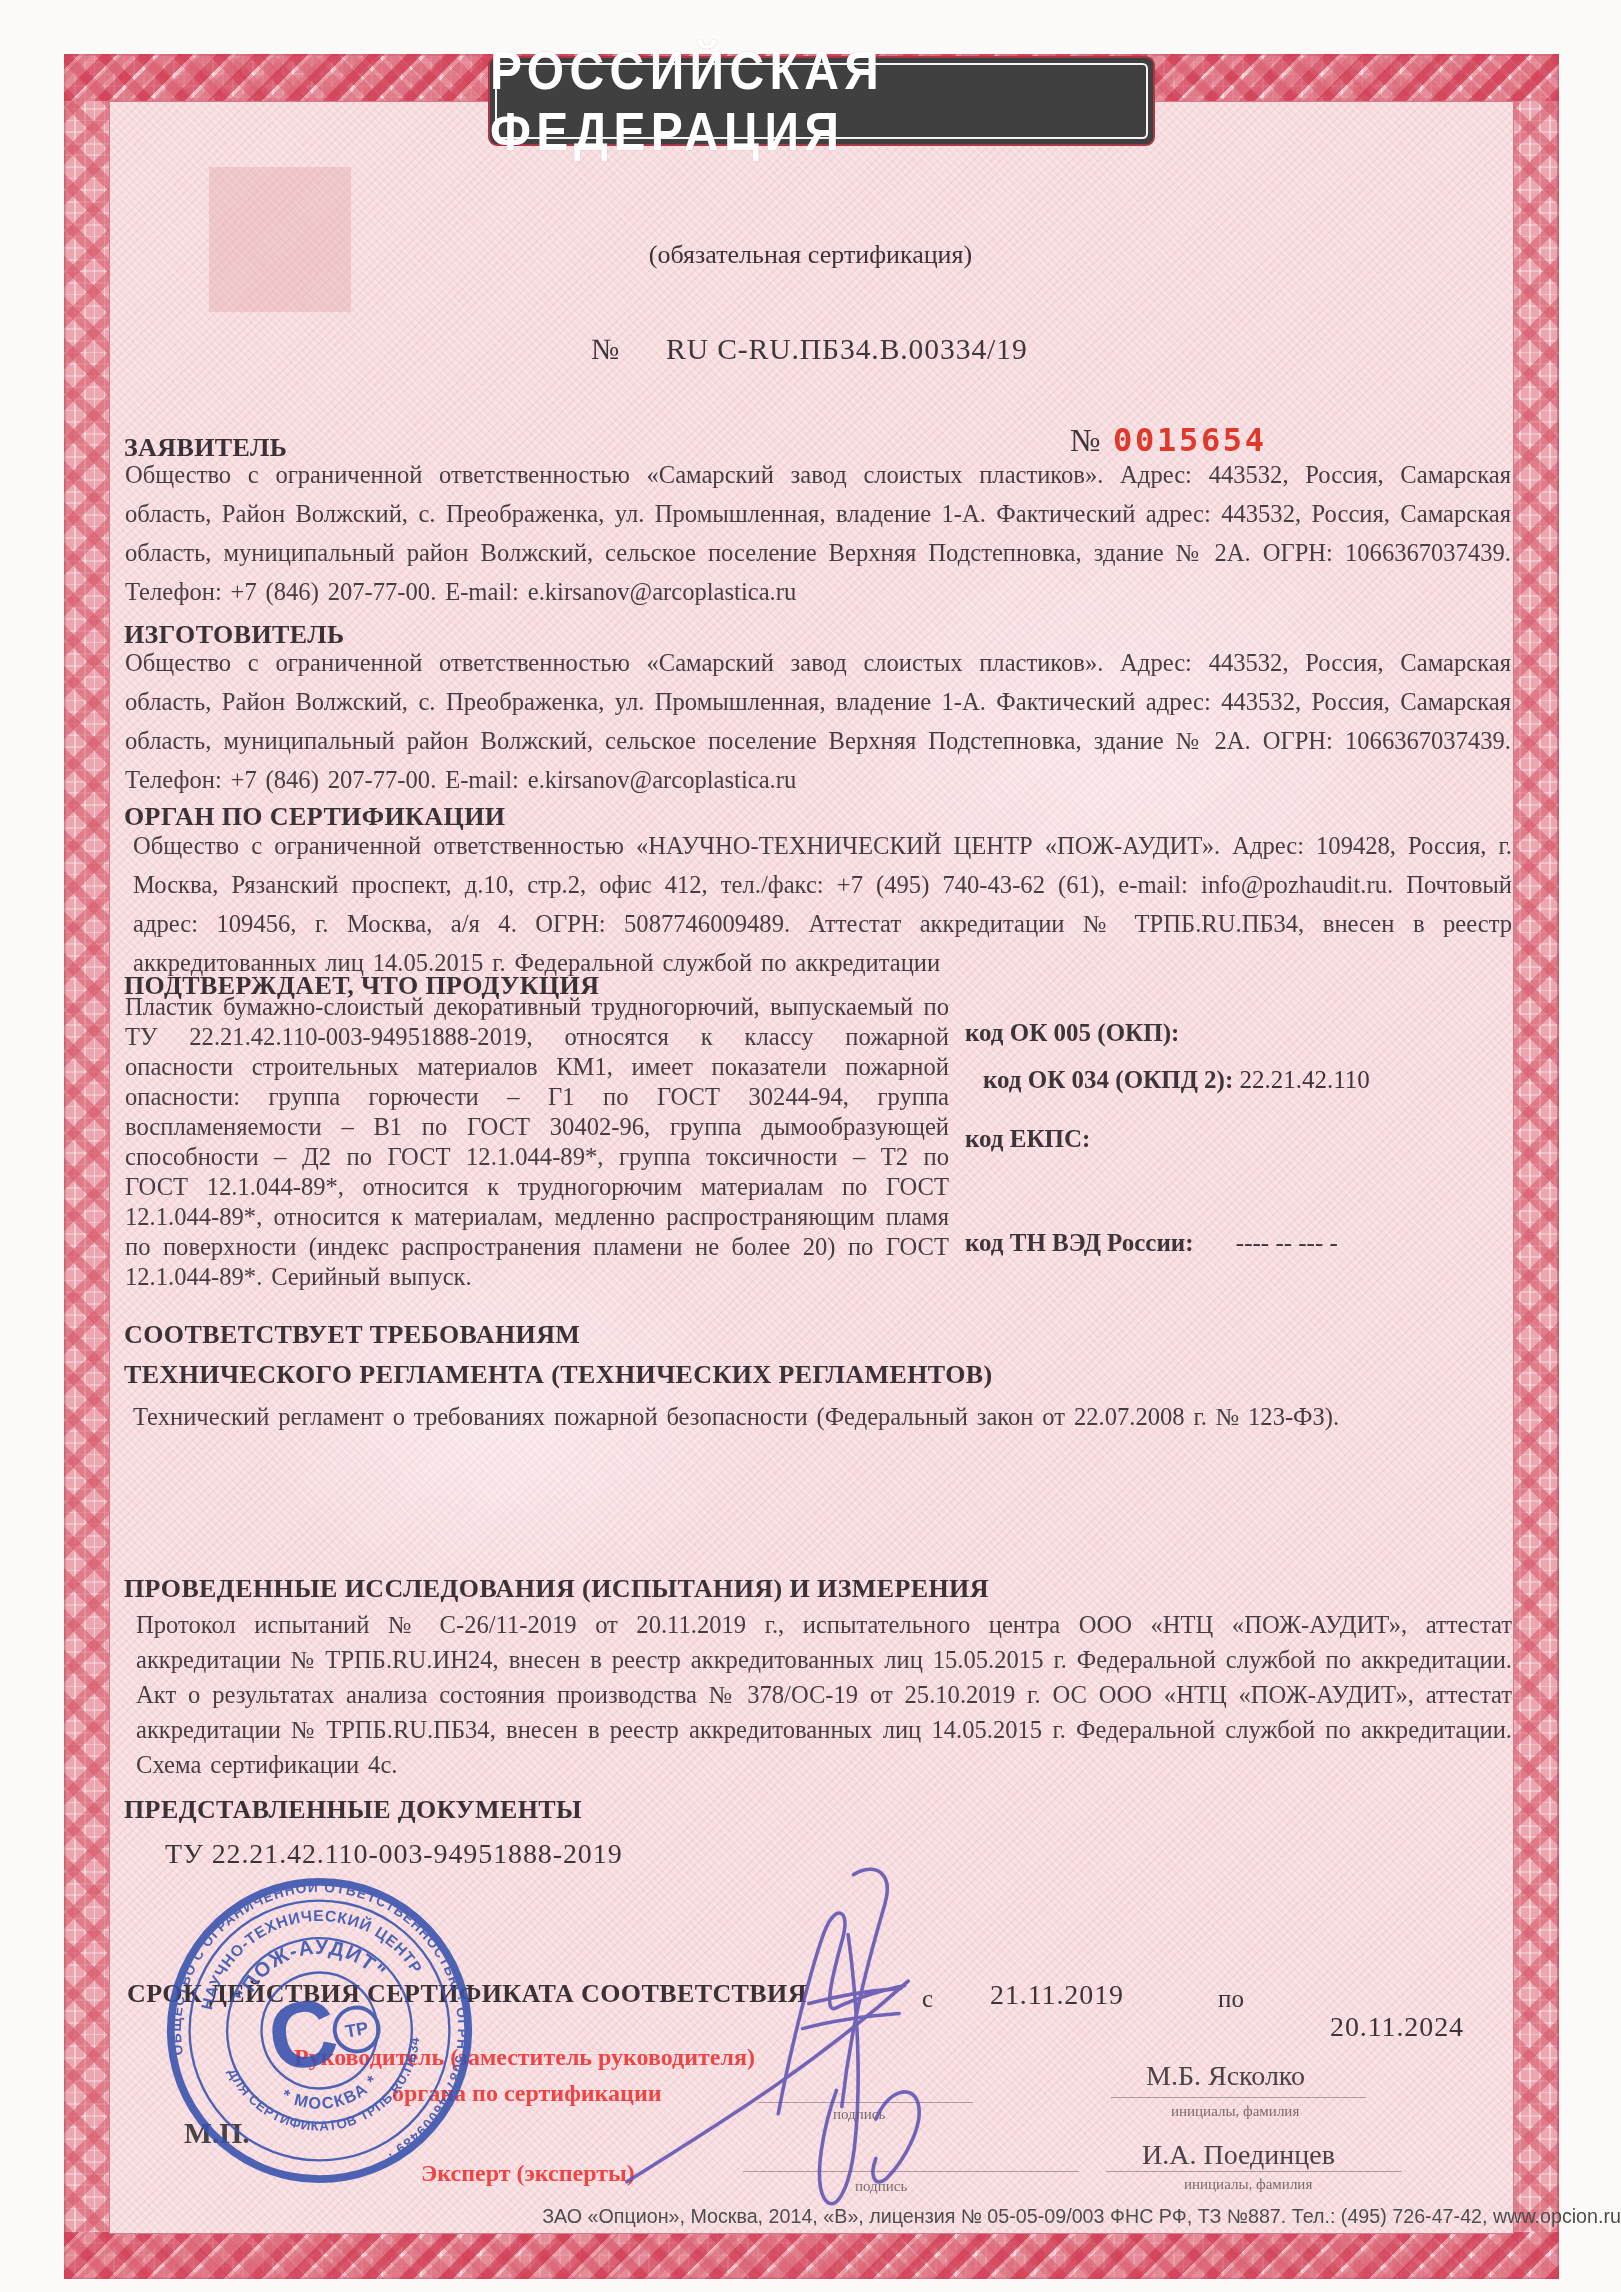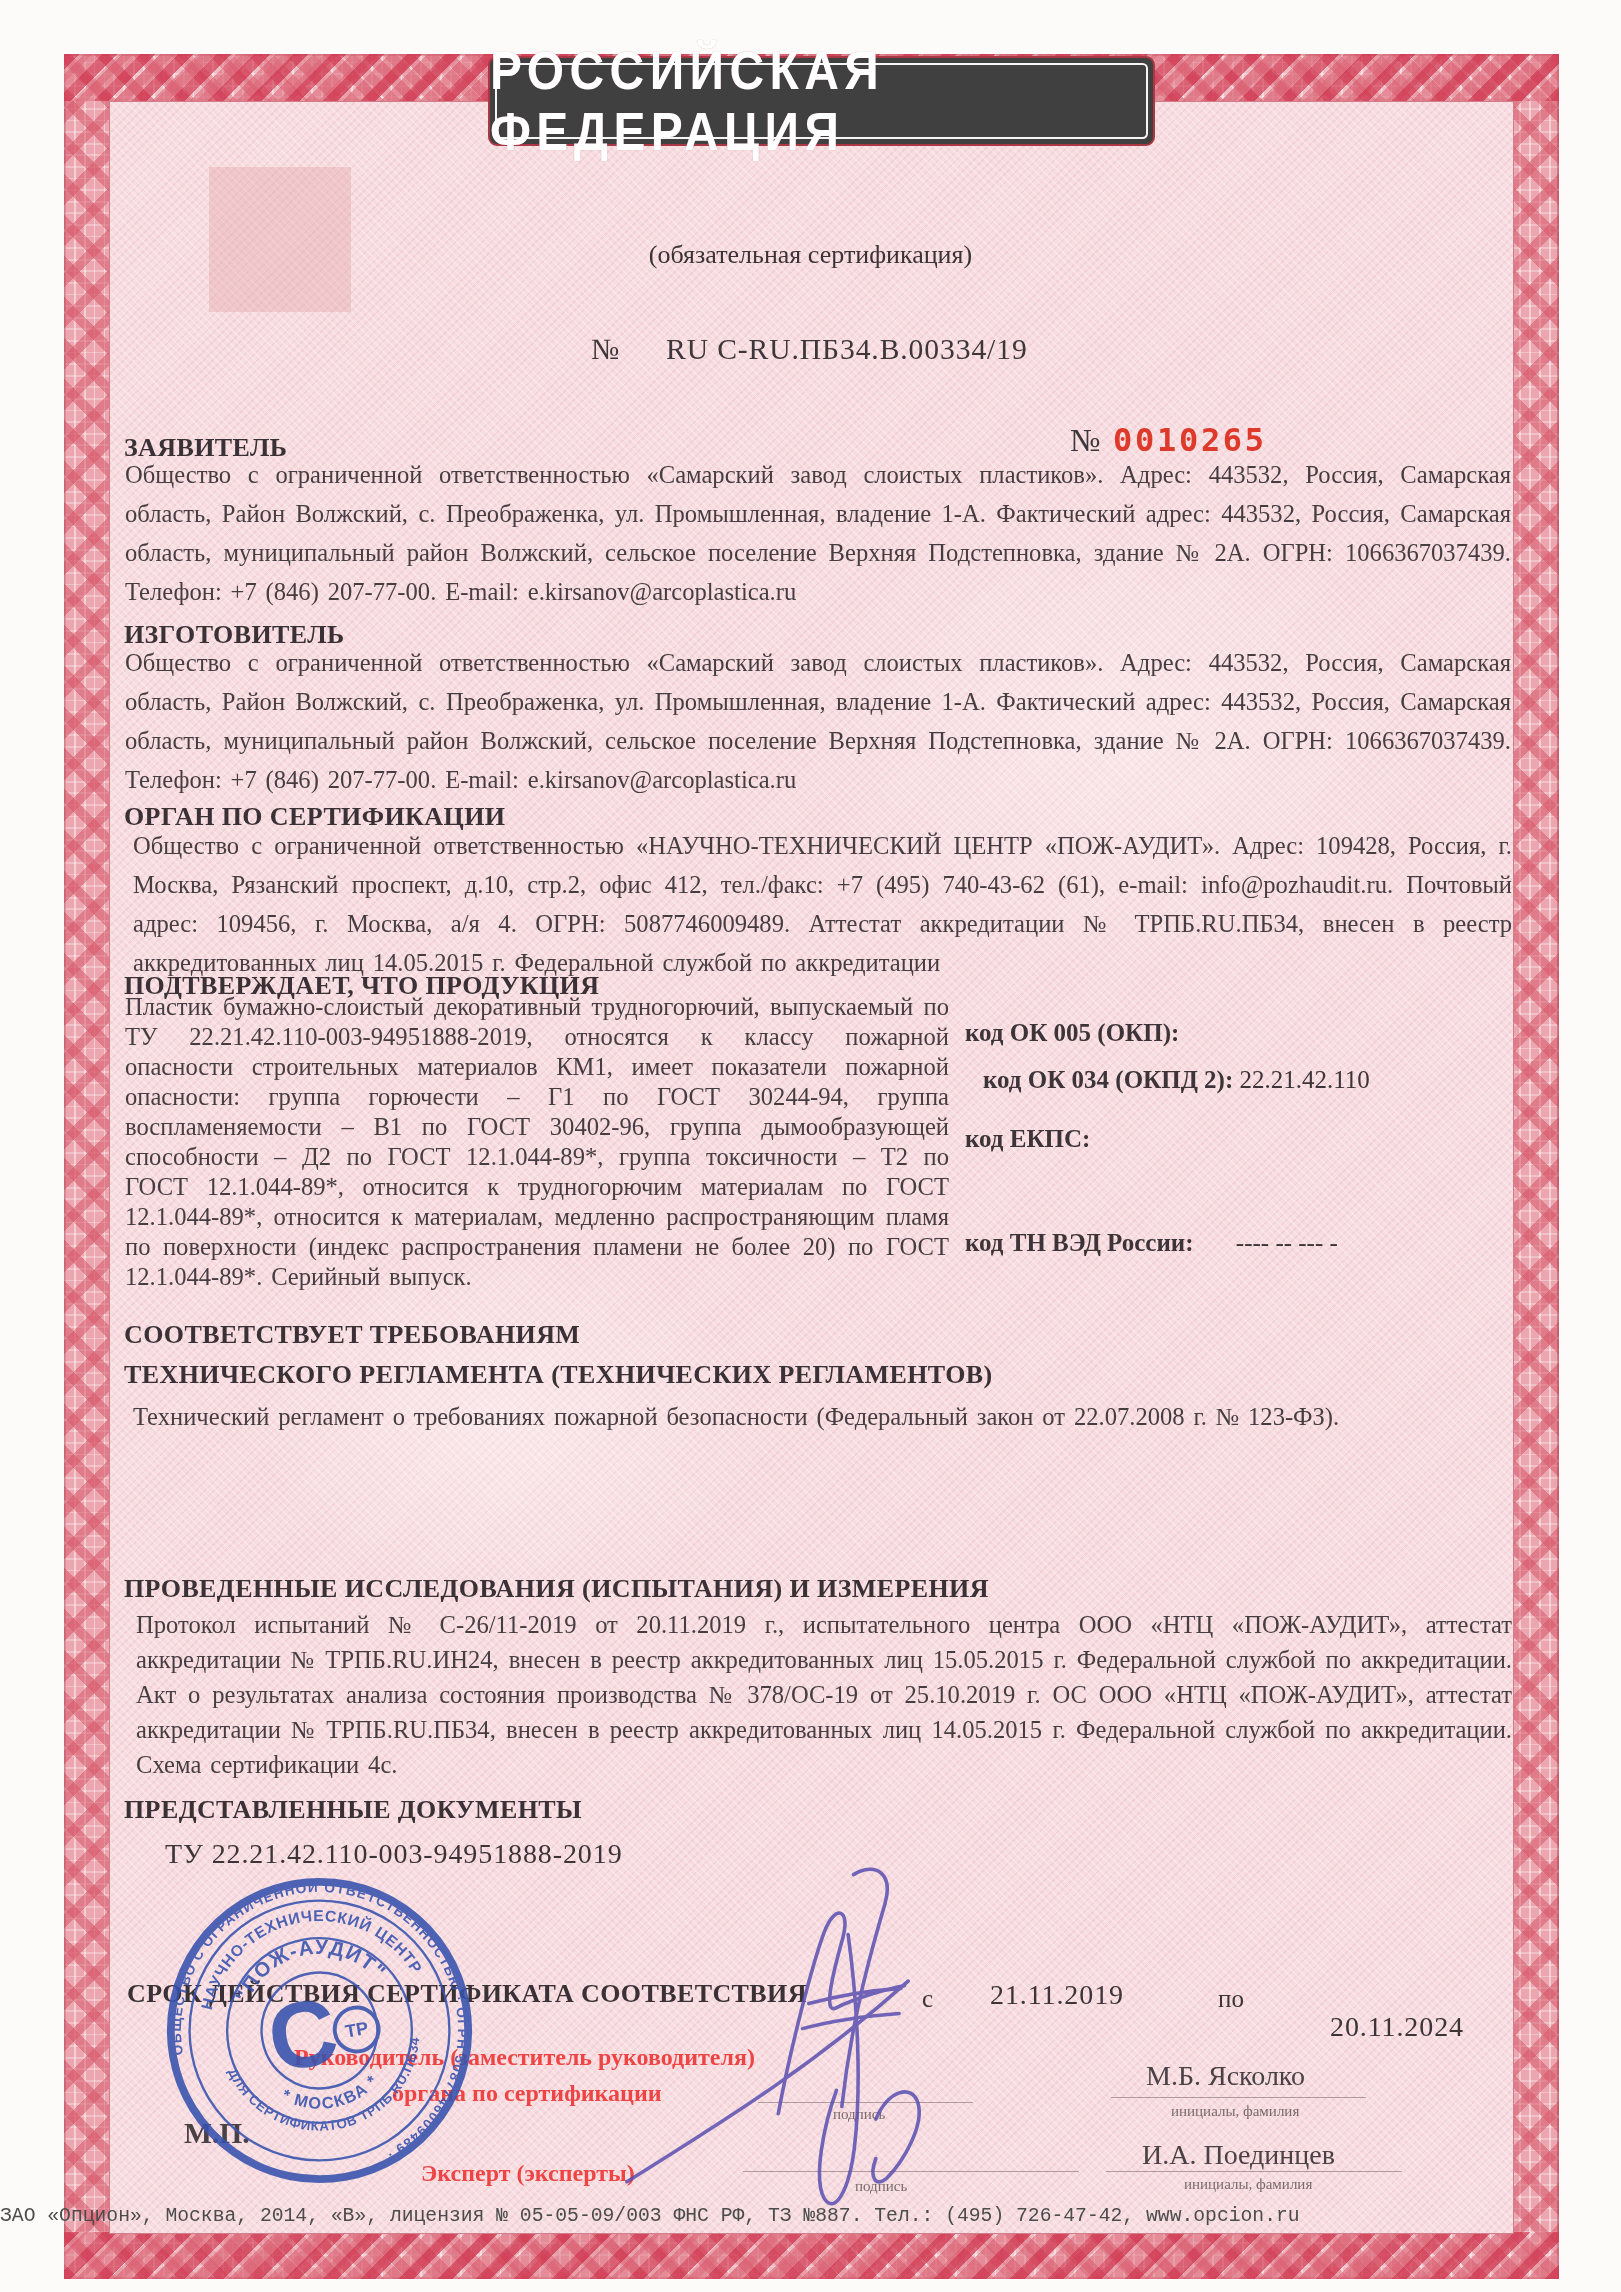--- a/index.html
+++ b/index.html
@@ -56,22 +56,22 @@
   .tu-line{position:absolute;left:165px;top:1838px;font-size:28px;color:#3c3439;letter-spacing:0.9px;}
   
   .validity-label{position:absolute;font-size:25px;color:#3c3439;}
   .validity-date{position:absolute;font-size:28px;color:#3c3439;letter-spacing:0.9px;}
   .role{position:absolute;font-size:24px;font-weight:bold;color:#ef4444;white-space:nowrap;}
   .sig-line{position:absolute;border-top:1.8px solid rgba(120,100,104,.55);height:0;}
   .caption{position:absolute;font-size:15px;color:#7a6a6e;white-space:nowrap;}
   .name{position:absolute;font-size:28px;color:#4a4146;white-space:nowrap;}
   .mp{position:absolute;left:184px;top:2117px;font-size:29.6px;font-weight:bold;color:#4a4146;}
   
-  .footer{position:absolute;left:0;top:2205px;width:100%;text-align:left;
-    font-family:Liberation Mono, monospace;font-size:19.7px;color:#4c4c4c;}
+  .footer{position:absolute;left:0;top:2205px;width:100%;text-align:right;
+    font-family:Liberation Sans, sans-serif;font-size:19.7px;color:#4c4c4c;}
   
   .stamp{position:absolute;left:163px;top:1874px;width:313px;height:313px;opacity:.88;}
   .ink{position:absolute;left:0;top:0;width:1621px;height:2293px;pointer-events:none;}
 </style>
 </head>
 <body>
 
 <div class="page">
 
   <div class="border-frame">
@@ -84,21 +84,21 @@
   <div class="banner">
     <span class="banner-text">РОССИЙСКАЯ ФЕДЕРАЦИЯ</span>
   </div>
   <div class="doc-subtitle">(обязательная сертификация)</div>
 
   <div class="cert-no-row">
     <span class="cert-no-label">№</span>
     <span class="cert-no-value">RU C-RU.ПБ34.В.00334/19</span>
   </div>
   <div class="blank-no">
-    <span>№</span><span class="digits">0010265</span>
+    <span>№</span><span class="digits">0015654</span>
   </div>
 
   <div class="h" style="left:124px;top:433px;">ЗАЯВИТЕЛЬ</div>
   <div class="par" style="left:125px;top:455px;width:1386px;">Общество с ограниченной ответственностью «Самарский завод слоистых пластиков». Адрес: 443532, Россия, Самарская область, Район Волжский, с. Преображенка, ул. Промышленная, владение 1-А. Фактический адрес: 443532, Россия, Самарская область, муниципальный район Волжский, сельское поселение Верхняя Подстепновка, здание № 2А. ОГРН: 1066367037439. Телефон: +7 (846) 207-77-00. E-mail: e.kirsanov@arcoplastica.ru</div>
 
   <div class="h" style="left:124px;top:620px;">ИЗГОТОВИТЕЛЬ</div>
   <div class="par" style="left:125px;top:643px;width:1386px;">Общество с ограниченной ответственностью «Самарский завод слоистых пластиков». Адрес: 443532, Россия, Самарская область, Район Волжский, с. Преображенка, ул. Промышленная, владение 1-А. Фактический адрес: 443532, Россия, Самарская область, муниципальный район Волжский, сельское поселение Верхняя Подстепновка, здание № 2А. ОГРН: 1066367037439. Телефон: +7 (846) 207-77-00. E-mail: e.kirsanov@arcoplastica.ru</div>
 
   <div class="h" style="left:124px;top:802px;">ОРГАН ПО СЕРТИФИКАЦИИ</div>
   <div class="par" style="left:133px;top:826px;width:1379px;">Общество с ограниченной ответственностью «НАУЧНО-ТЕХНИЧЕСКИЙ ЦЕНТР «ПОЖ-АУДИТ». Адрес: 109428, Россия, г. Москва, Рязанский проспект, д.10, стр.2, офис 412, тел./факс: +7 (495) 740-43-62 (61), e-mail: info@pozhaudit.ru. Почтовый адрес: 109456, г. Москва, а/я 4. ОГРН: 5087746009489. Аттестат аккредитации № ТРПБ.RU.ПБ34, внесен в реестр аккредитованных лиц 14.05.2015 г. Федеральной службой по аккредитации</div>

